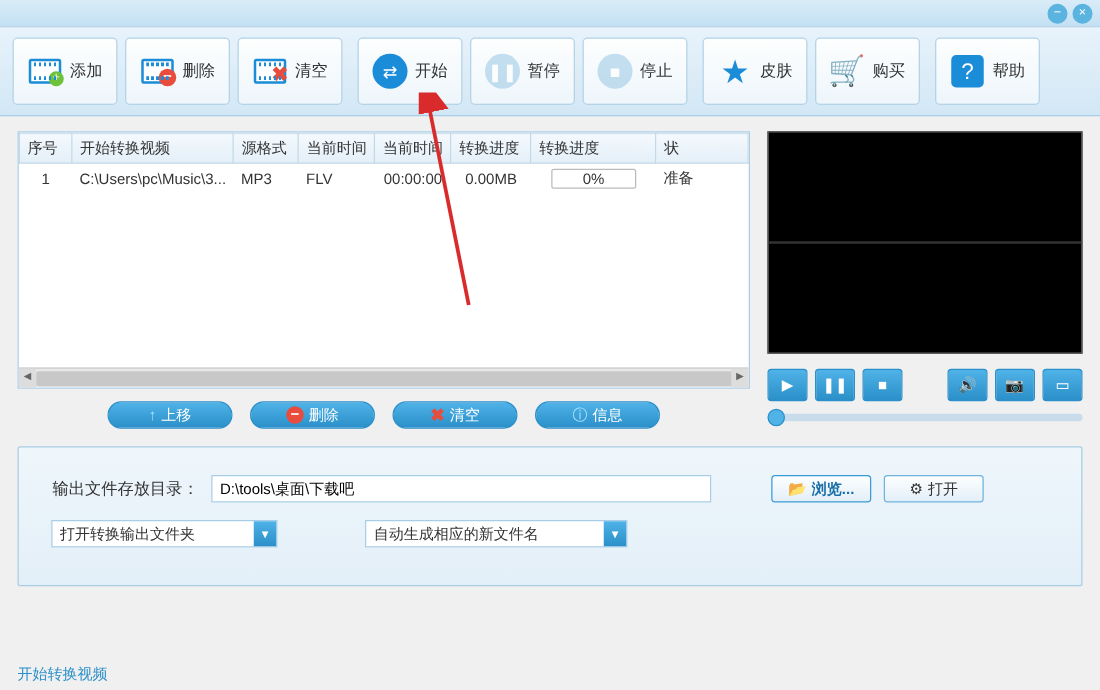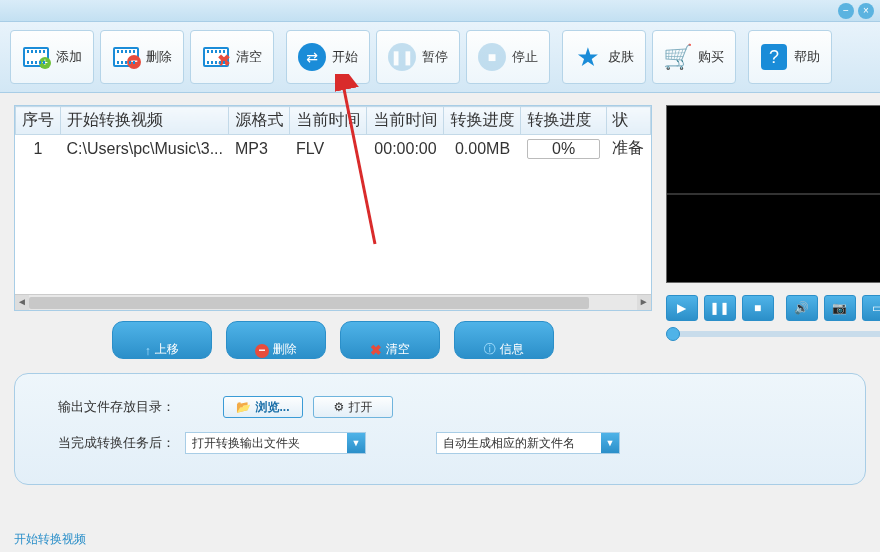--- a/index.html
+++ b/index.html
@@ -20,48 +20,48 @@
 .badge-add { position: absolute; bottom: -4px; right: -4px; width: 12px; height: 12px; background: #6ec13a; border-radius: 50%; color: #fff; font-size: 10px; line-height: 12px; text-align: center; }
 .badge-minus { position: absolute; bottom: -4px; right: -4px; width: 14px; height: 14px; background: #e74c3c; border-radius: 50%; color: #fff; font-size: 12px; line-height: 12px; text-align: center; font-weight: bold; }
 .badge-x { position: absolute; bottom: -4px; right: -4px; width: 14px; height: 14px; color: #e74c3c; font-size: 16px; line-height: 12px; text-align: center; font-weight: bold; }
 .circ { width: 28px; height: 28px; border-radius: 50%; display: flex; align-items: center; justify-content: center; color: #fff; font-size: 14px; }
 .c-blue { background: #1a8cd8; } .c-gray { background: #9fcbe6; opacity: .6; }
 .star { color: #1a8cd8; font-size: 26px; } .cart { color: #1a8cd8; font-size: 24px; } .help { width: 26px; height: 26px; background: #1a8cd8; color: #fff; border-radius: 4px; font-size: 18px; line-height: 26px; text-align: center; }
 
 .main { display: flex; padding: 12px 14px 6px; gap: 14px; }
 .left-panel { flex: 1; }
 .table-wrap { border: 1px solid #a8cde6; background: #fff; height: 206px; position: relative; overflow: hidden; }
-table { width: 100%; border-collapse: collapse; font-size: 16px; }
+table { width: 100%; border-collapse: collapse; font-size: 12px; }
 th { background: linear-gradient(#f4f9fd, #e3eff8); border: 1px solid #c3d9e8; padding: 3px 6px; text-align: left; font-weight: normal; color: #333; white-space: nowrap; }
 td { padding: 3px 6px; border-bottom: 1px solid transparent; white-space: nowrap; color: #333; }
 td.center { text-align: center; }
 .hscroll { position: absolute; bottom: 0; left: 0; right: 0; height: 16px; background: #e8e8e8; border-top: 1px solid #ccc; }
 .hscroll .thumb { position: absolute; left: 14px; top: 2px; width: 560px; height: 12px; background: #c8c8c8; border-radius: 2px; }
 .hscroll .arr { position: absolute; top: 0; width: 14px; height: 16px; background: #ddd; text-align: center; line-height: 14px; font-size: 10px; color: #666; }
 .hscroll .arr.l { left: 0; } .hscroll .arr.r { right: 0; }
 
 .rowbtns { display: flex; gap: 14px; margin-top: 10px; justify-content: center; }
-.pillbtn { width: 100px; height: 38px; background: linear-gradient(#4fb3e8, #2b8fc9); border: 1px solid #2b8fc9; border-radius: 11px; color: #fff; font-size: 12px; display: flex; align-items: flex-end; justify-content: center; gap: 4px; cursor: pointer; }
+.pillbtn { width: 100px; height: 22px; background: linear-gradient(#4fb3e8, #2b8fc9); border: 1px solid #2b8fc9; border-radius: 11px; color: #fff; font-size: 12px; display: flex; align-items: center; justify-content: center; gap: 4px; cursor: pointer; }
 .pillbtn .pi { font-size: 12px; }
 .arrow-up::before { content: "↑"; color: #a7e0ff; font-weight: bold; }
 .arrow-dn::before { content: "↓"; color: #a7e0ff; font-weight: bold; }
 .red-minus { width: 14px; height: 14px; background: #e74c3c; border-radius: 50%; color: #fff; line-height: 12px; text-align: center; font-weight: bold; }
 .red-x { color: #e74c3c; font-weight: bold; font-size: 14px; }
 .info-i { color: #a7e0ff; }
 
 .preview { width: 252px; }
 .video { height: 178px; background: #000; border: 1px solid #666; display: flex; flex-direction: column; }
 .video-top { flex: 1; border-bottom: 2px solid #333; }
 .video-bot { flex: 1; }
 .pcontrols { display: flex; gap: 6px; margin-top: 12px; }
 .pcbtn { width: 32px; height: 26px; background: linear-gradient(#4fb3e8, #2b8fc9); border: 1px solid #2b8fc9; border-radius: 3px; color: #fff; display: flex; align-items: center; justify-content: center; font-size: 12px; cursor: pointer; }
 .slider { margin-top: 10px; height: 6px; background: #c8dceb; border-radius: 3px; position: relative; }
 .slider .knob { position: absolute; left: 0; top: -4px; width: 14px; height: 14px; border-radius: 50%; background: #4fb3e8; border: 1px solid #2b8fc9; }
 
-.bottom-panel { margin: 8px 14px; border: 1px solid #a8cde6; background: linear-gradient(#eef6fb, #e3eff8); padding: 22px 42px 16px; border-radius: 14px; }
+.bottom-panel { margin: 8px 14px; border: 1px solid #a8cde6; background: linear-gradient(#eef6fb, #e3eff8); padding: 22px 26px 16px; border-radius: 2px; }
 .brow { display: flex; align-items: center; gap: 10px; margin-bottom: 14px; font-size: 13px; color: #333; }
 .brow .lbl { width: 118px; text-align: right; }
 .txtinput { flex: 1; max-width: 400px; height: 22px; border: 1px solid #a8cde6; background: #fff; padding: 0 6px; font-size: 12px; }
 .smallbtn { width: 80px; height: 22px; background: linear-gradient(#fdfefe, #e3eff8); border: 1px solid #6fb4dd; border-radius: 3px; font-size: 12px; display: flex; align-items: center; justify-content: center; gap: 4px; cursor: pointer; }
 .smallbtn.accent { border-color: #3a9bd6; font-weight: bold; color: #1a6fa8; }
 .sel { height: 22px; border: 1px solid #a8cde6; background: #fff; font-size: 12px; padding: 0 20px 0 6px; position: relative; display: flex; align-items: center; min-width: 150px; }
 .sel .dd { position: absolute; right: 0; top: 0; width: 18px; height: 100%; background: linear-gradient(#4fb3e8, #2b8fc9); color: #fff; display: flex; align-items: center; justify-content: center; font-size: 9px; }
 
 .statusbar { position: absolute; bottom: 4px; left: 14px; font-size: 12px; color: #2b8fc9; }
 
@@ -214,38 +214,38 @@
     </div>
     <div class="slider">
         <span class="knob"></span>
       </div>
   </div>
 </div>
 
 <div class="bottom-panel">
   <div class="brow">
     <span class="lbl">输出文件存放目录：</span>
+    <input class="txtinput" value="D:\tools\桌面\下载吧" style="">
     <span style="width:28px"></span>
     <div class="smallbtn accent">
         <span>📂</span>
         <span>浏览...</span>
       </div>
     <div class="smallbtn">
         <span>⚙</span>
         <span>打开</span>
       </div>
   </div>
   <div class="brow">
-    <span class="lbl">当完成转换任务后：</span>
     <div class="sel" style="width:181px">
         <span>打开转换输出文件夹</span>
         <span class="dd">▼</span>
       </div>
     <span style="width:50px"></span>
-    <div class="sel" style="width:184px">
+    <div class="sel" style="width:210px">
         <span>自动生成相应的新文件名</span>
         <span class="dd">▼</span>
       </div>
   </div>
 </div>
 
 <div class="statusbar">开始转换视频</div>
 
 <svg class="arrow-annot" width="60" height="180">
   <defs>

